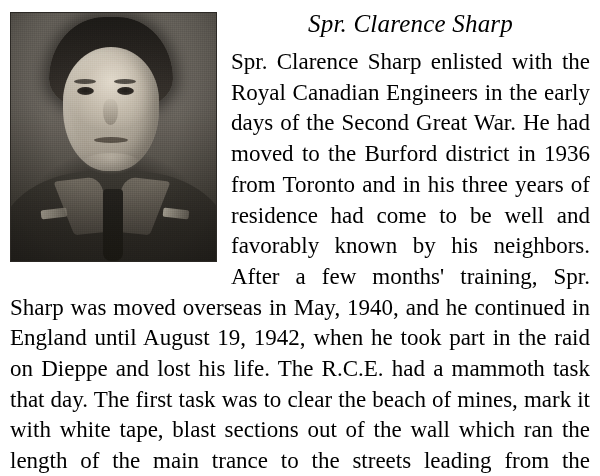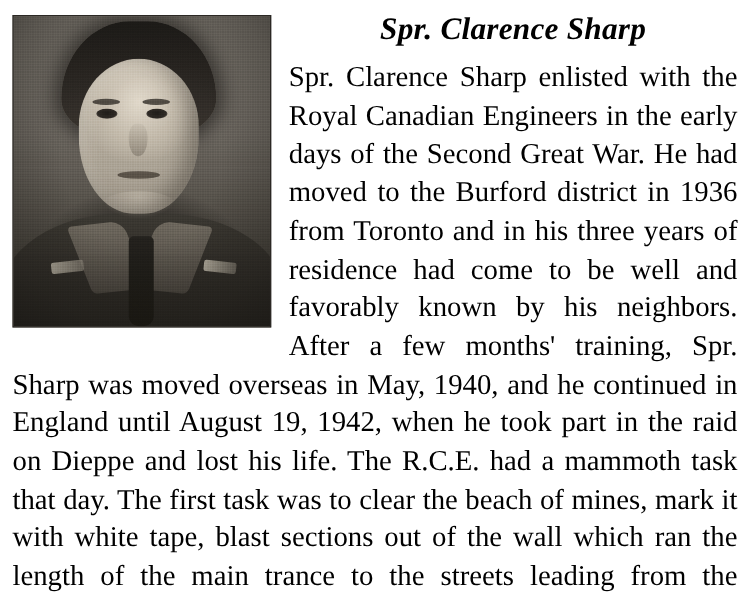--- a/index.html
+++ b/index.html
@@ -138,21 +138,21 @@
     mix-blend-mode: overlay;
     opacity: 0.85;
   }
   .portrait .vignette {
     position: absolute;
     inset: 0;
     background: radial-gradient(ellipse 78% 72% at 50% 45%, rgba(0,0,0,0) 40%, rgba(30,28,24,0.35) 78%, rgba(25,23,20,0.6) 100%);
   }
   .title {
     font-size: 25px;
-    font-weight: bold;
+    font-weight: normal;
     font-style: italic;
     font-family: "Liberation Serif", serif;
     text-align: center;
     margin: 2px 0 9px 0;
     letter-spacing: 0.2px;
   }
   .body-text {
     font-size: 23px;
     line-height: 1.335;
     text-align: justify;

